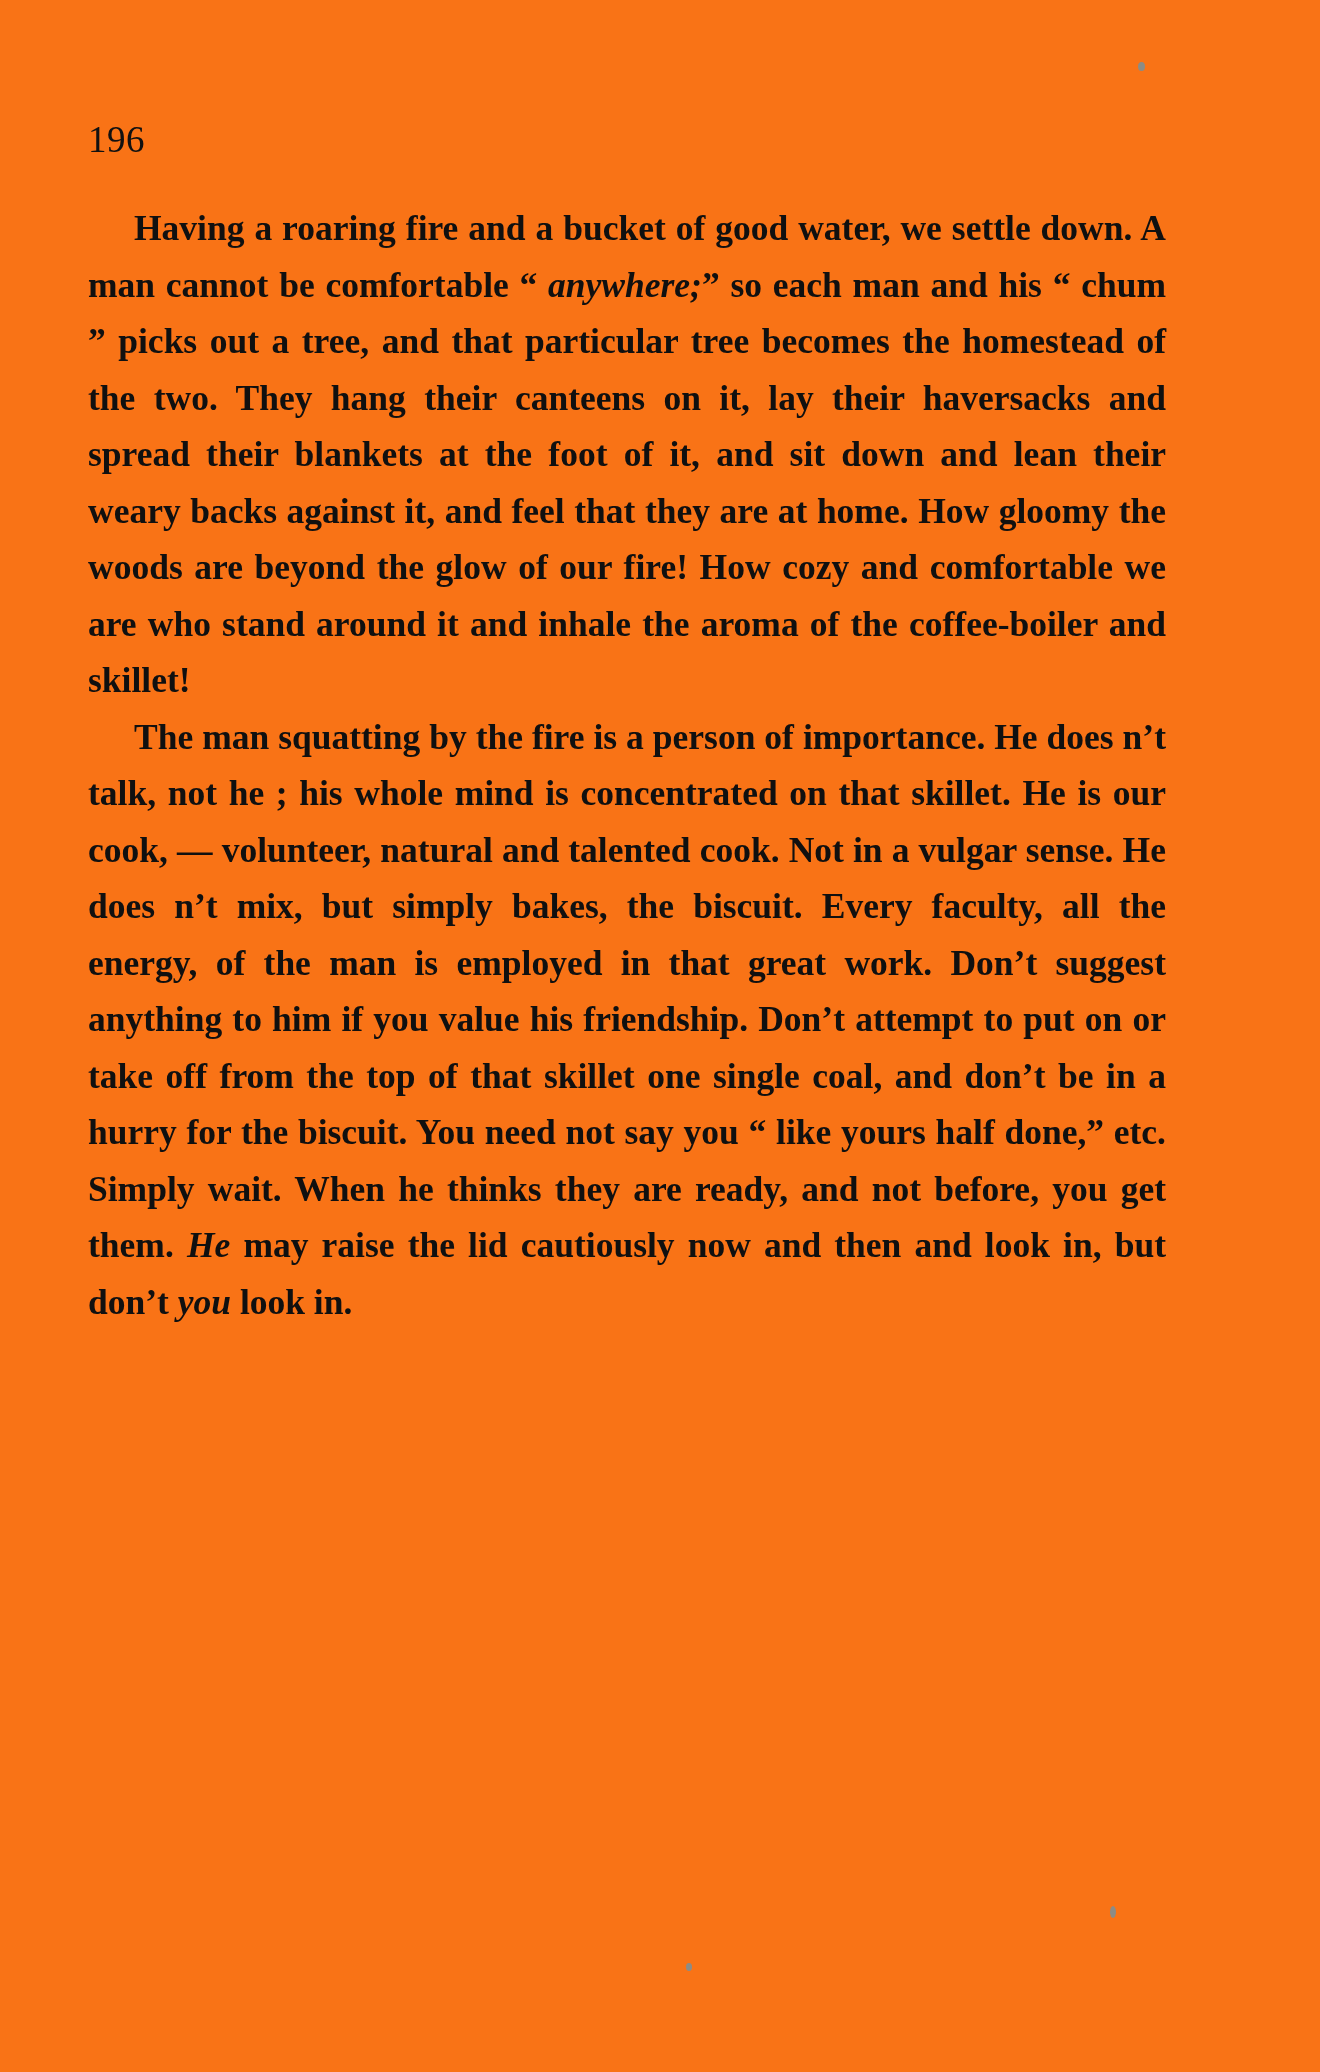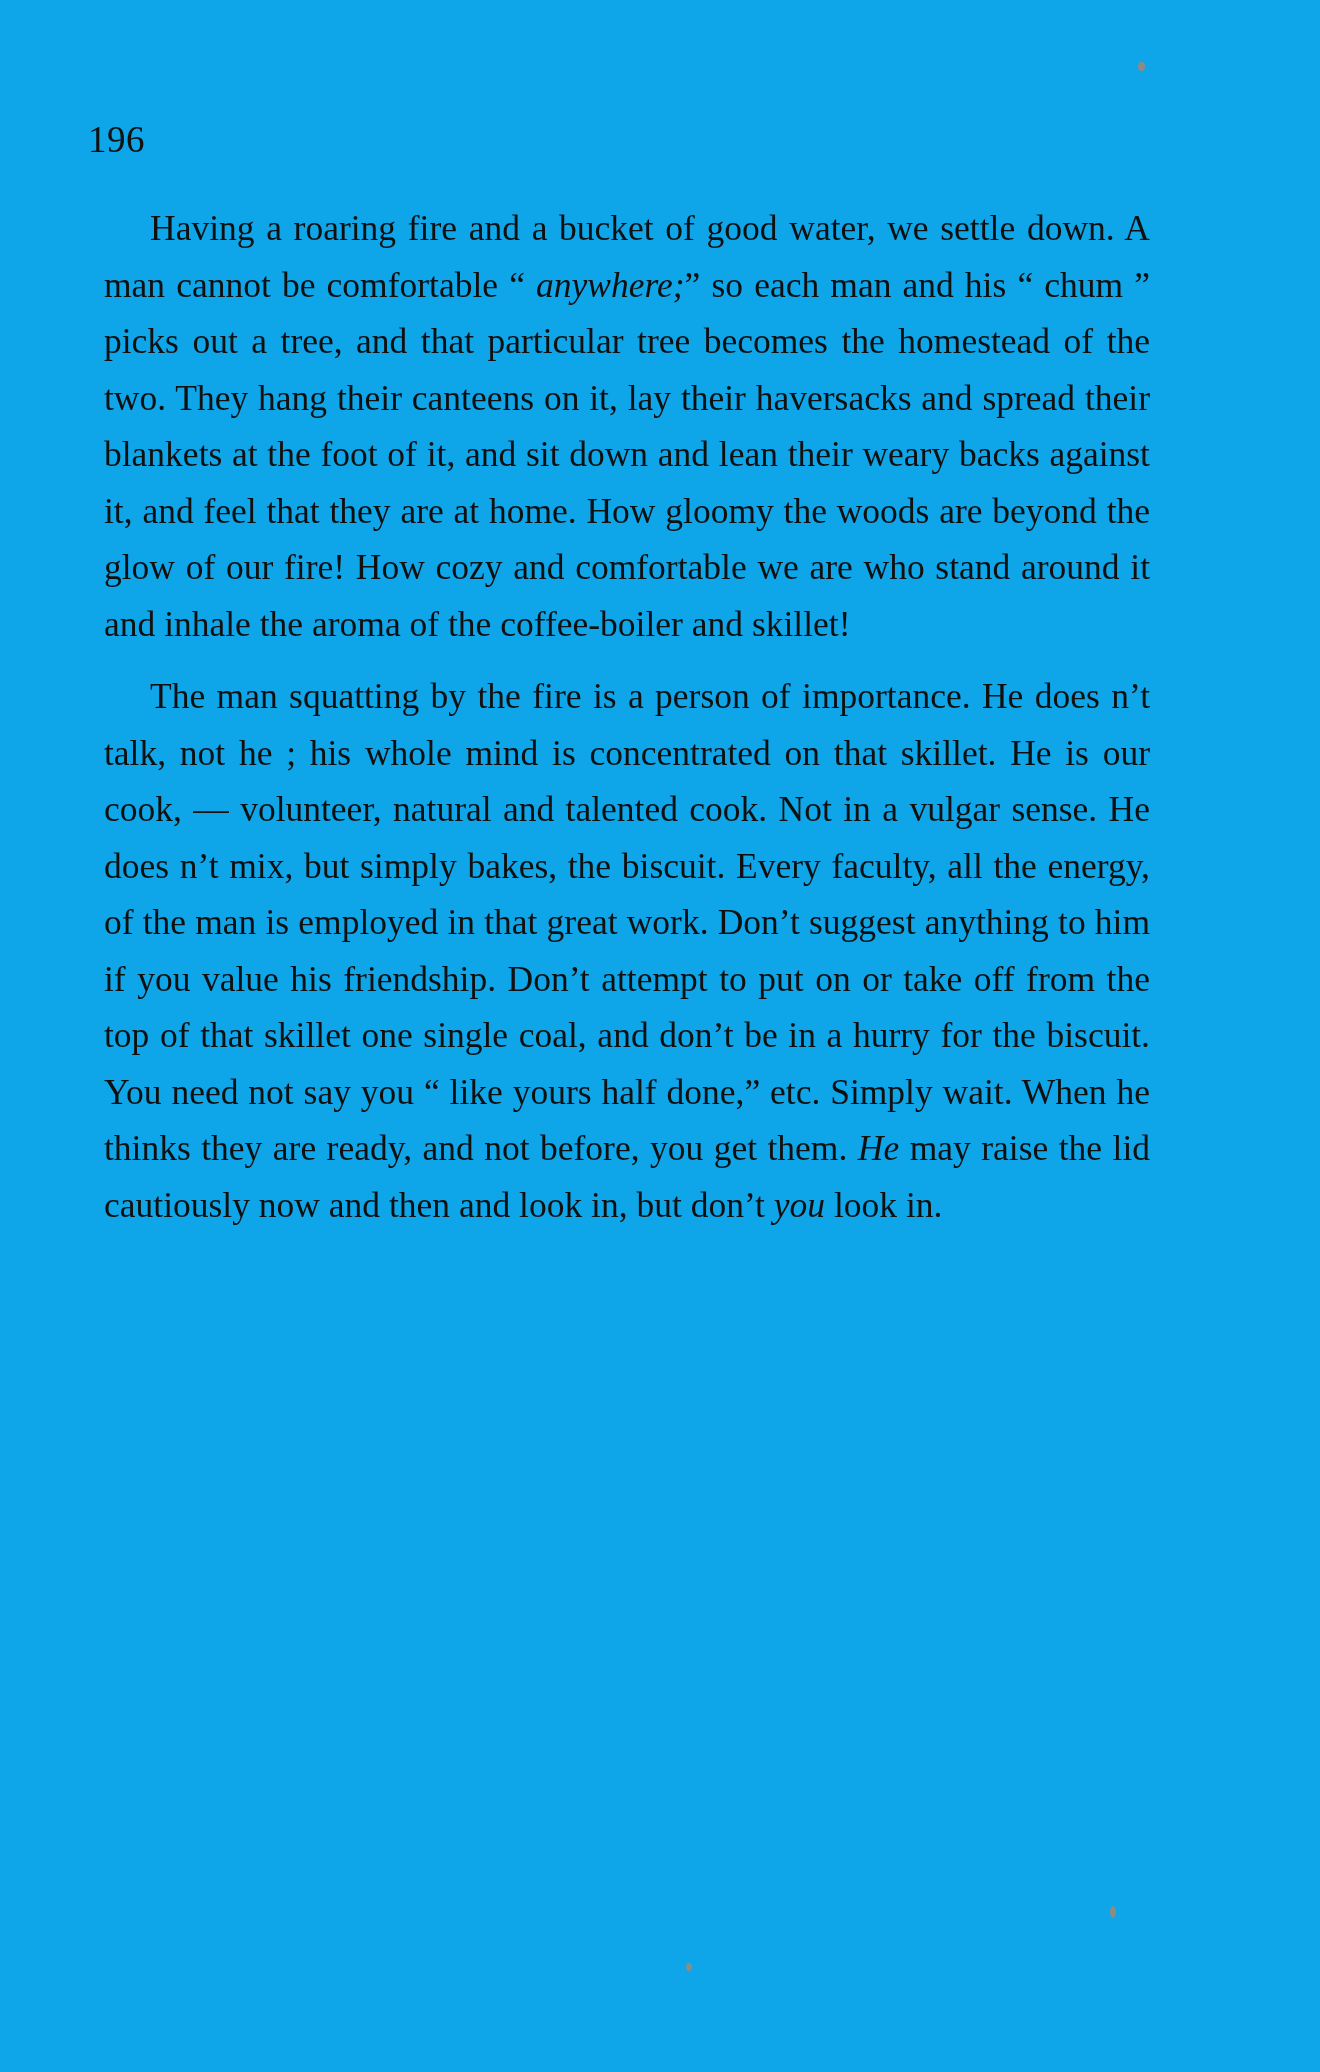--- a/index.html
+++ b/index.html
@@ -4,21 +4,21 @@
 <style>
   html, body {
     margin: 0;
     padding: 0;
     background: #ffffff;
   }
   .page {
     position: relative;
     width: 1320px;
     height: 2072px;
-    background: #0ea5e9;
+    background: #f97316;
     margin: 0 auto;
     overflow: hidden;
     font-family: "Liberation Serif", "DejaVu Serif", serif;
     color: #141414;
   }
   .content {
     position: absolute;
     left: 88px;
     top: 118px;
     width: 1078px;
@@ -45,22 +45,23 @@
     white-space: nowrap;
   }
   .body-text {
     font-size: 35.5px;
     line-height: 56.5px;
     text-align: justify;
     text-justify: inter-word;
     color: #101010;
   }
   .para {
-    margin: 16px;
+    margin: 0;
     text-indent: 46px;
+    font-weight: bold;
   }
   .para + .para {
     margin-top: 0;
   }
   .speck {
     position: absolute;
     background: #8c8c86;
     border-radius: 50%;
   }
   .speck-a { left: 1138px; top: 62px; width: 7px; height: 9px; }

